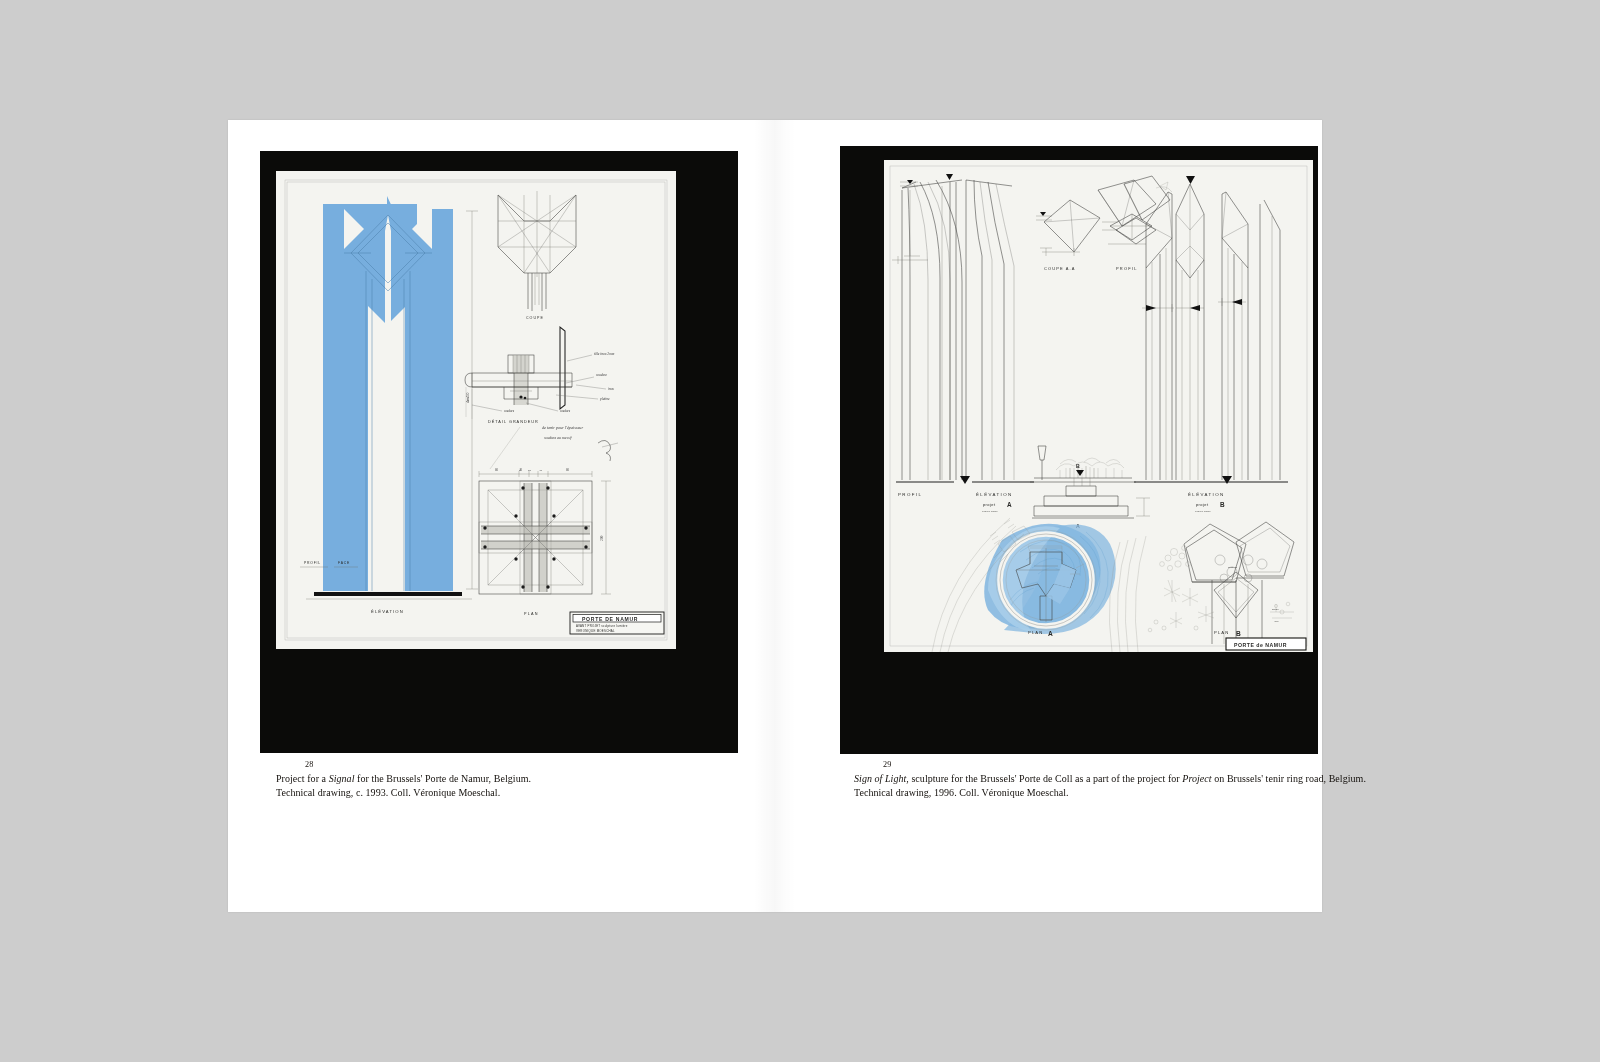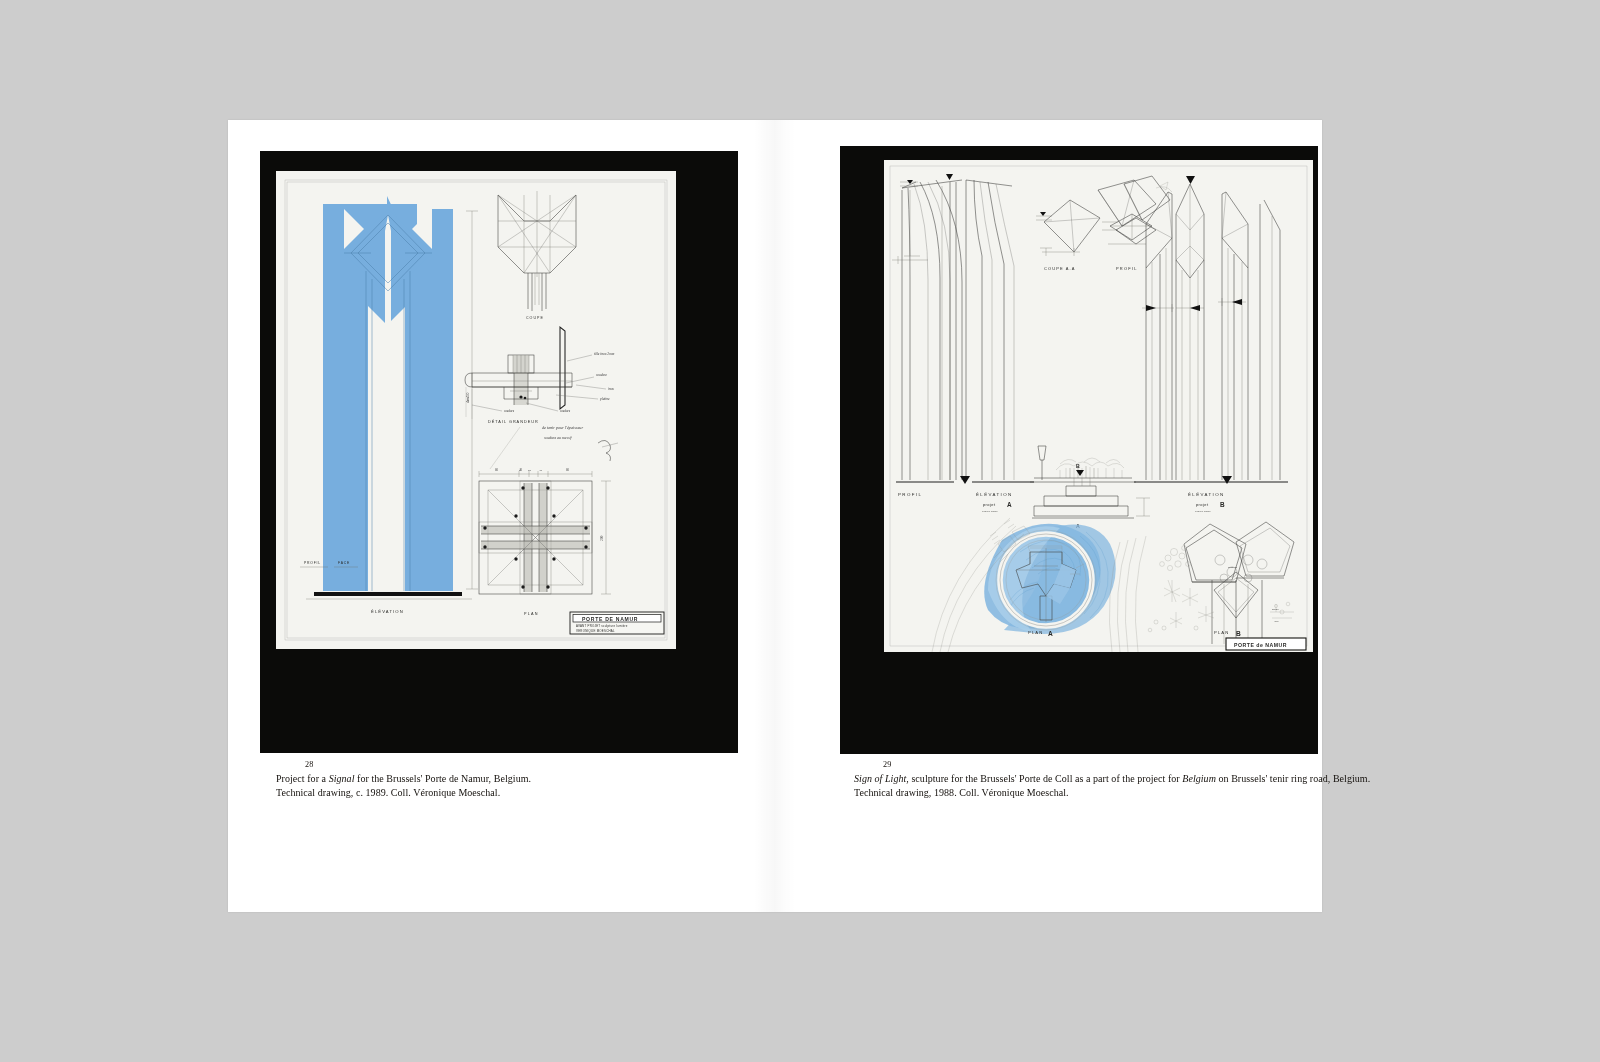--- a/index.html
+++ b/index.html
@@ -303,21 +303,21 @@
           </g>
         </svg>
       </div>
     </div>
 
     <div class="caption left">
       <div class="folio">28</div>
       <div class="cap-line">
         <span>Project for a </span><em>Signal</em><span> for the Brussels' Porte de Namur, Belgium.</span>
       </div>
-      <div class="cap-line">Technical drawing, c. 1989. Coll. Véronique Moeschal.</div>
+      <div class="cap-line">Technical drawing, c. 1993. Coll. Véronique Moeschal.</div>
     </div>
   </div>
 
   <div class="page right">
     <div class="plate right">
       <div class="sheet right">
         <svg viewBox="0 0 429 492" preserveAspectRatio="none">
           <rect x="6" y="6" width="417" height="480" class="ln-f"></rect>
 
           <g>
@@ -614,20 +614,20 @@
             <rect x="342" y="478" width="80" height="12" fill="#ffffff" stroke="#141412" stroke-width="1.1"></rect>
             <text class="ttl" x="350" y="487" font-size="5.2" letter-spacing="0.5" font-weight="bold">PORTE de NAMUR</text>
           </g>
         </svg>
       </div>
     </div>
 
     <div class="caption right">
       <div class="folio">29</div>
       <div class="cap-line">
-        <em>Sign of Light</em><span>, sculpture for the Brussels' Porte de Coll as a part of the project for </span><em>Belgium</em><span> on Brussels' tenir ring road, Belgium.</span>
+        <em>Sign of Light</em><span>, sculpture for the Brussels' Porte de Coll as a part of the project for </span><em>Project</em><span> on Brussels' tenir ring road, Belgium.</span>
       </div>
-      <div class="cap-line">Technical drawing, 1988. Coll. Véronique Moeschal.</div>
+      <div class="cap-line">Technical drawing, 1996. Coll. Véronique Moeschal.</div>
     </div>
   </div>
 
   <div class="gutter"></div>
 </div>
 
 </body></html>

